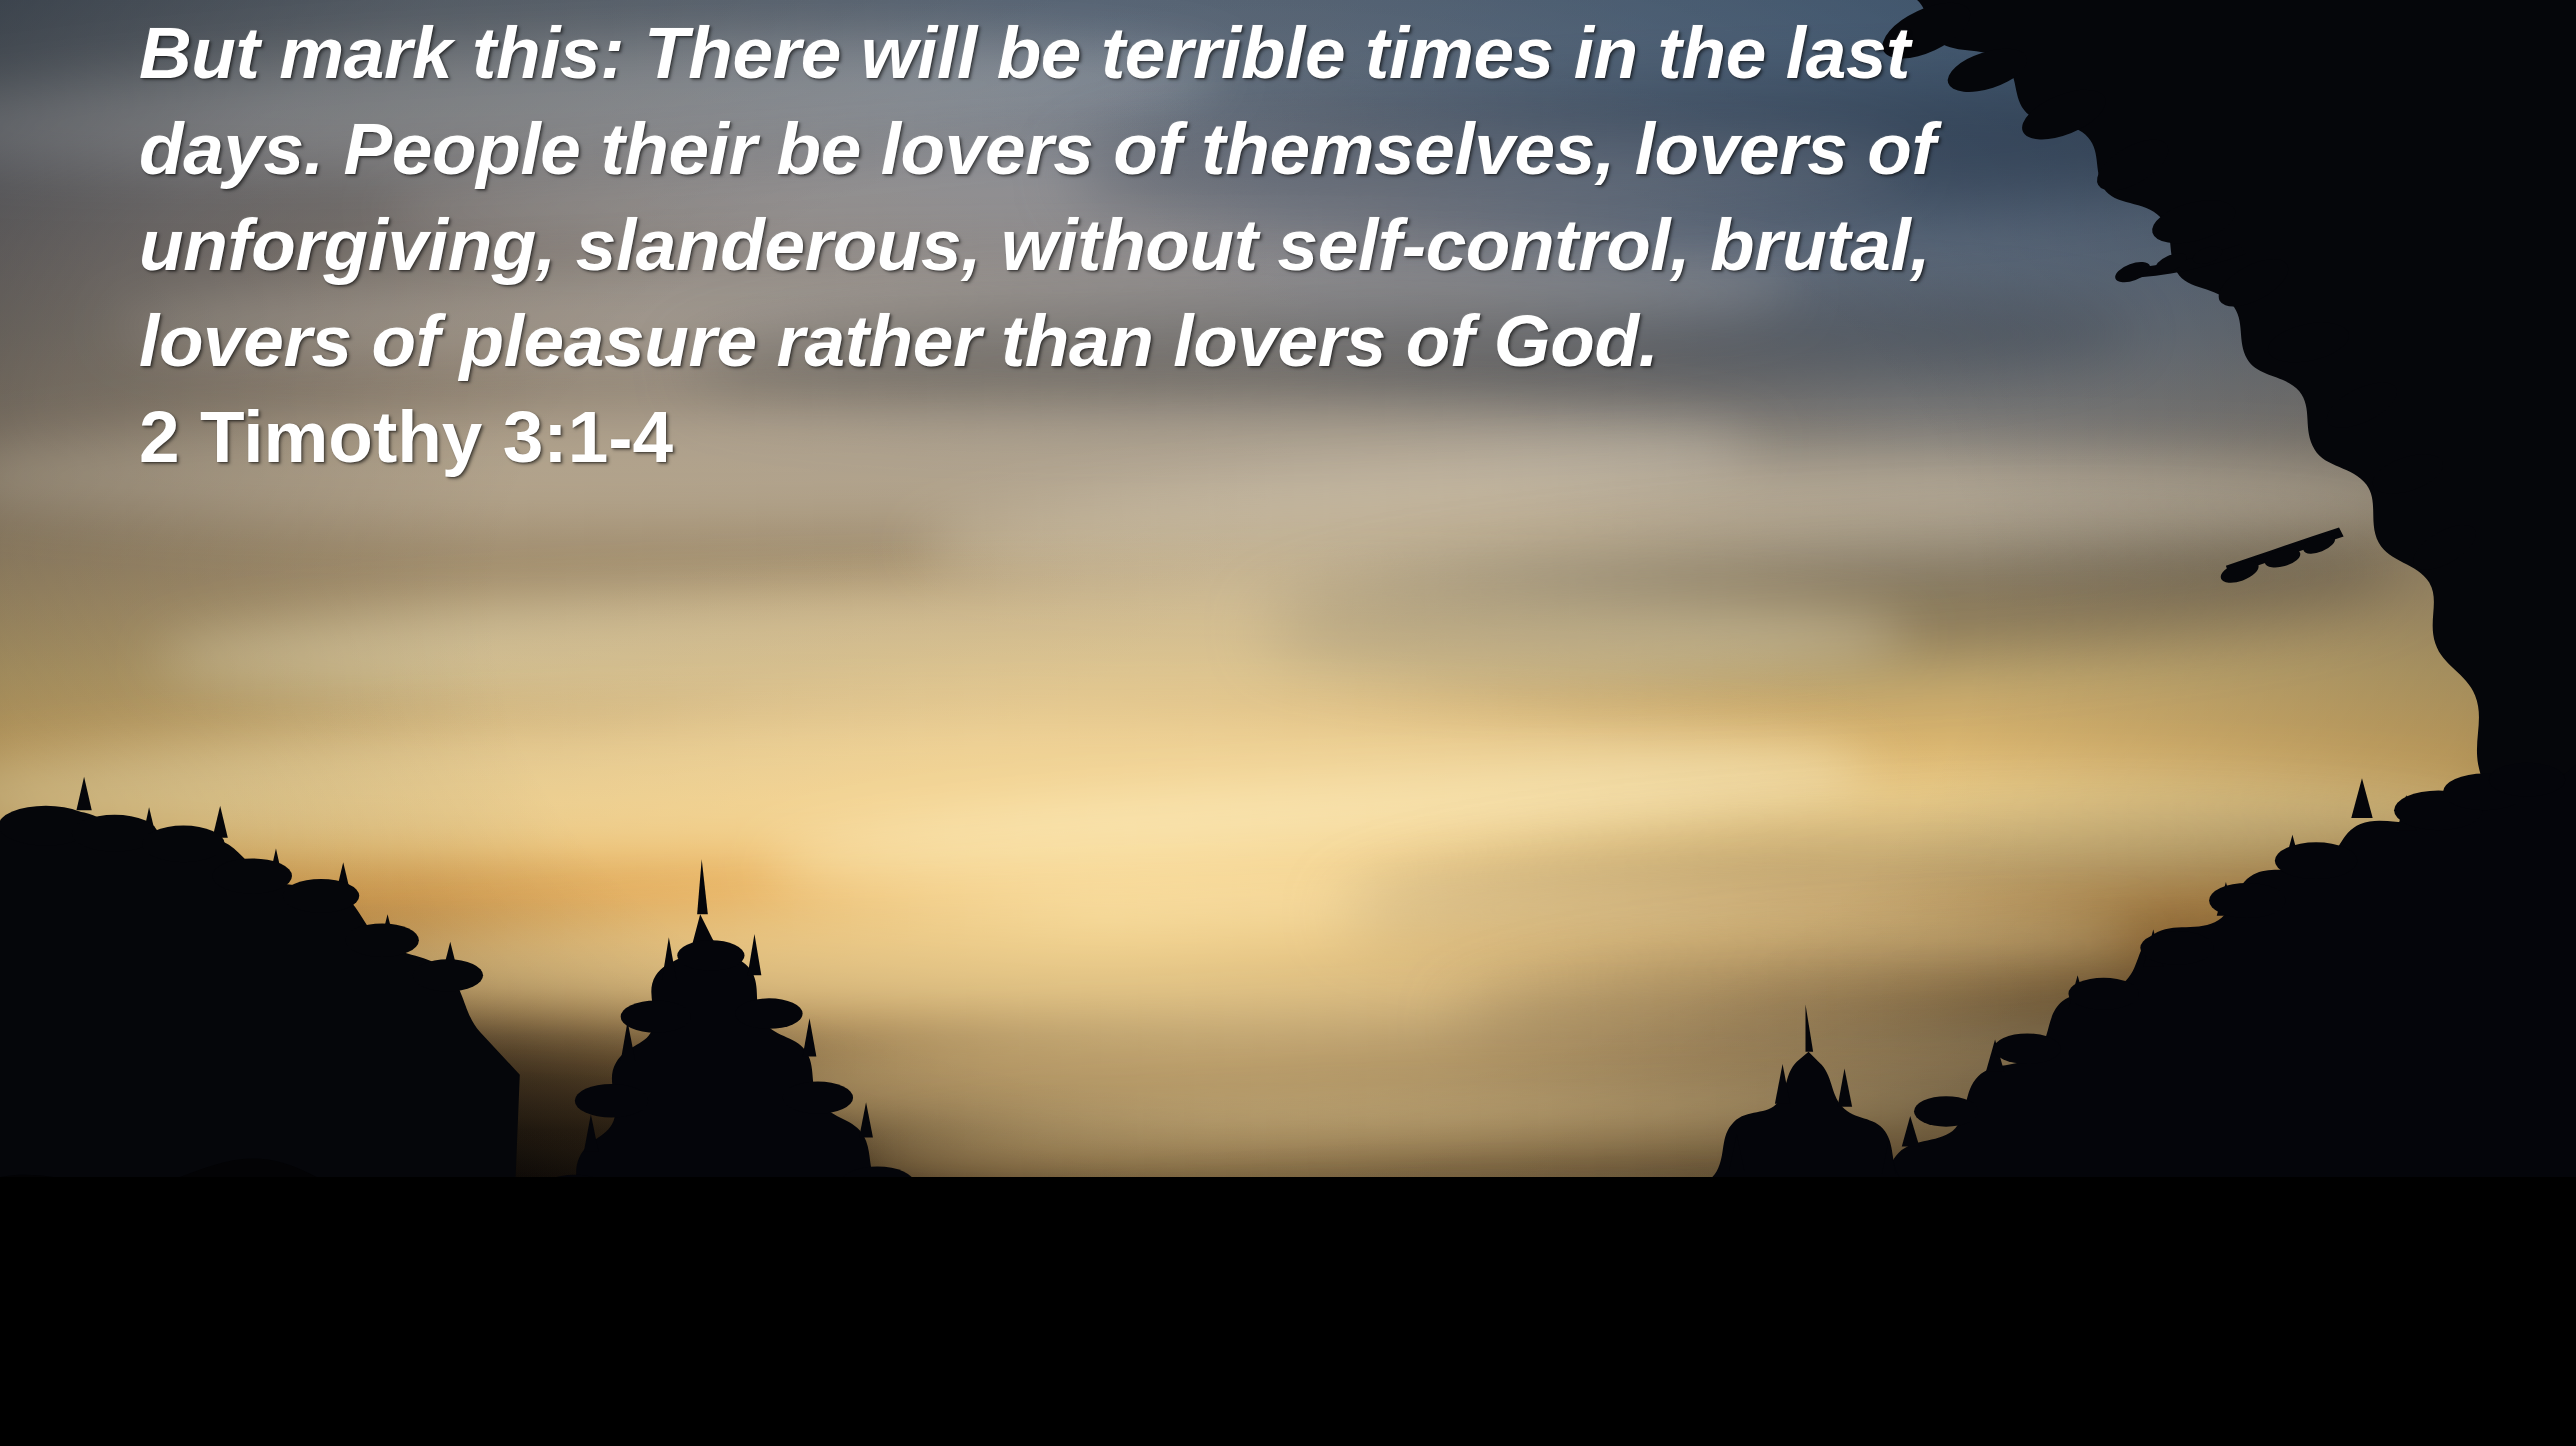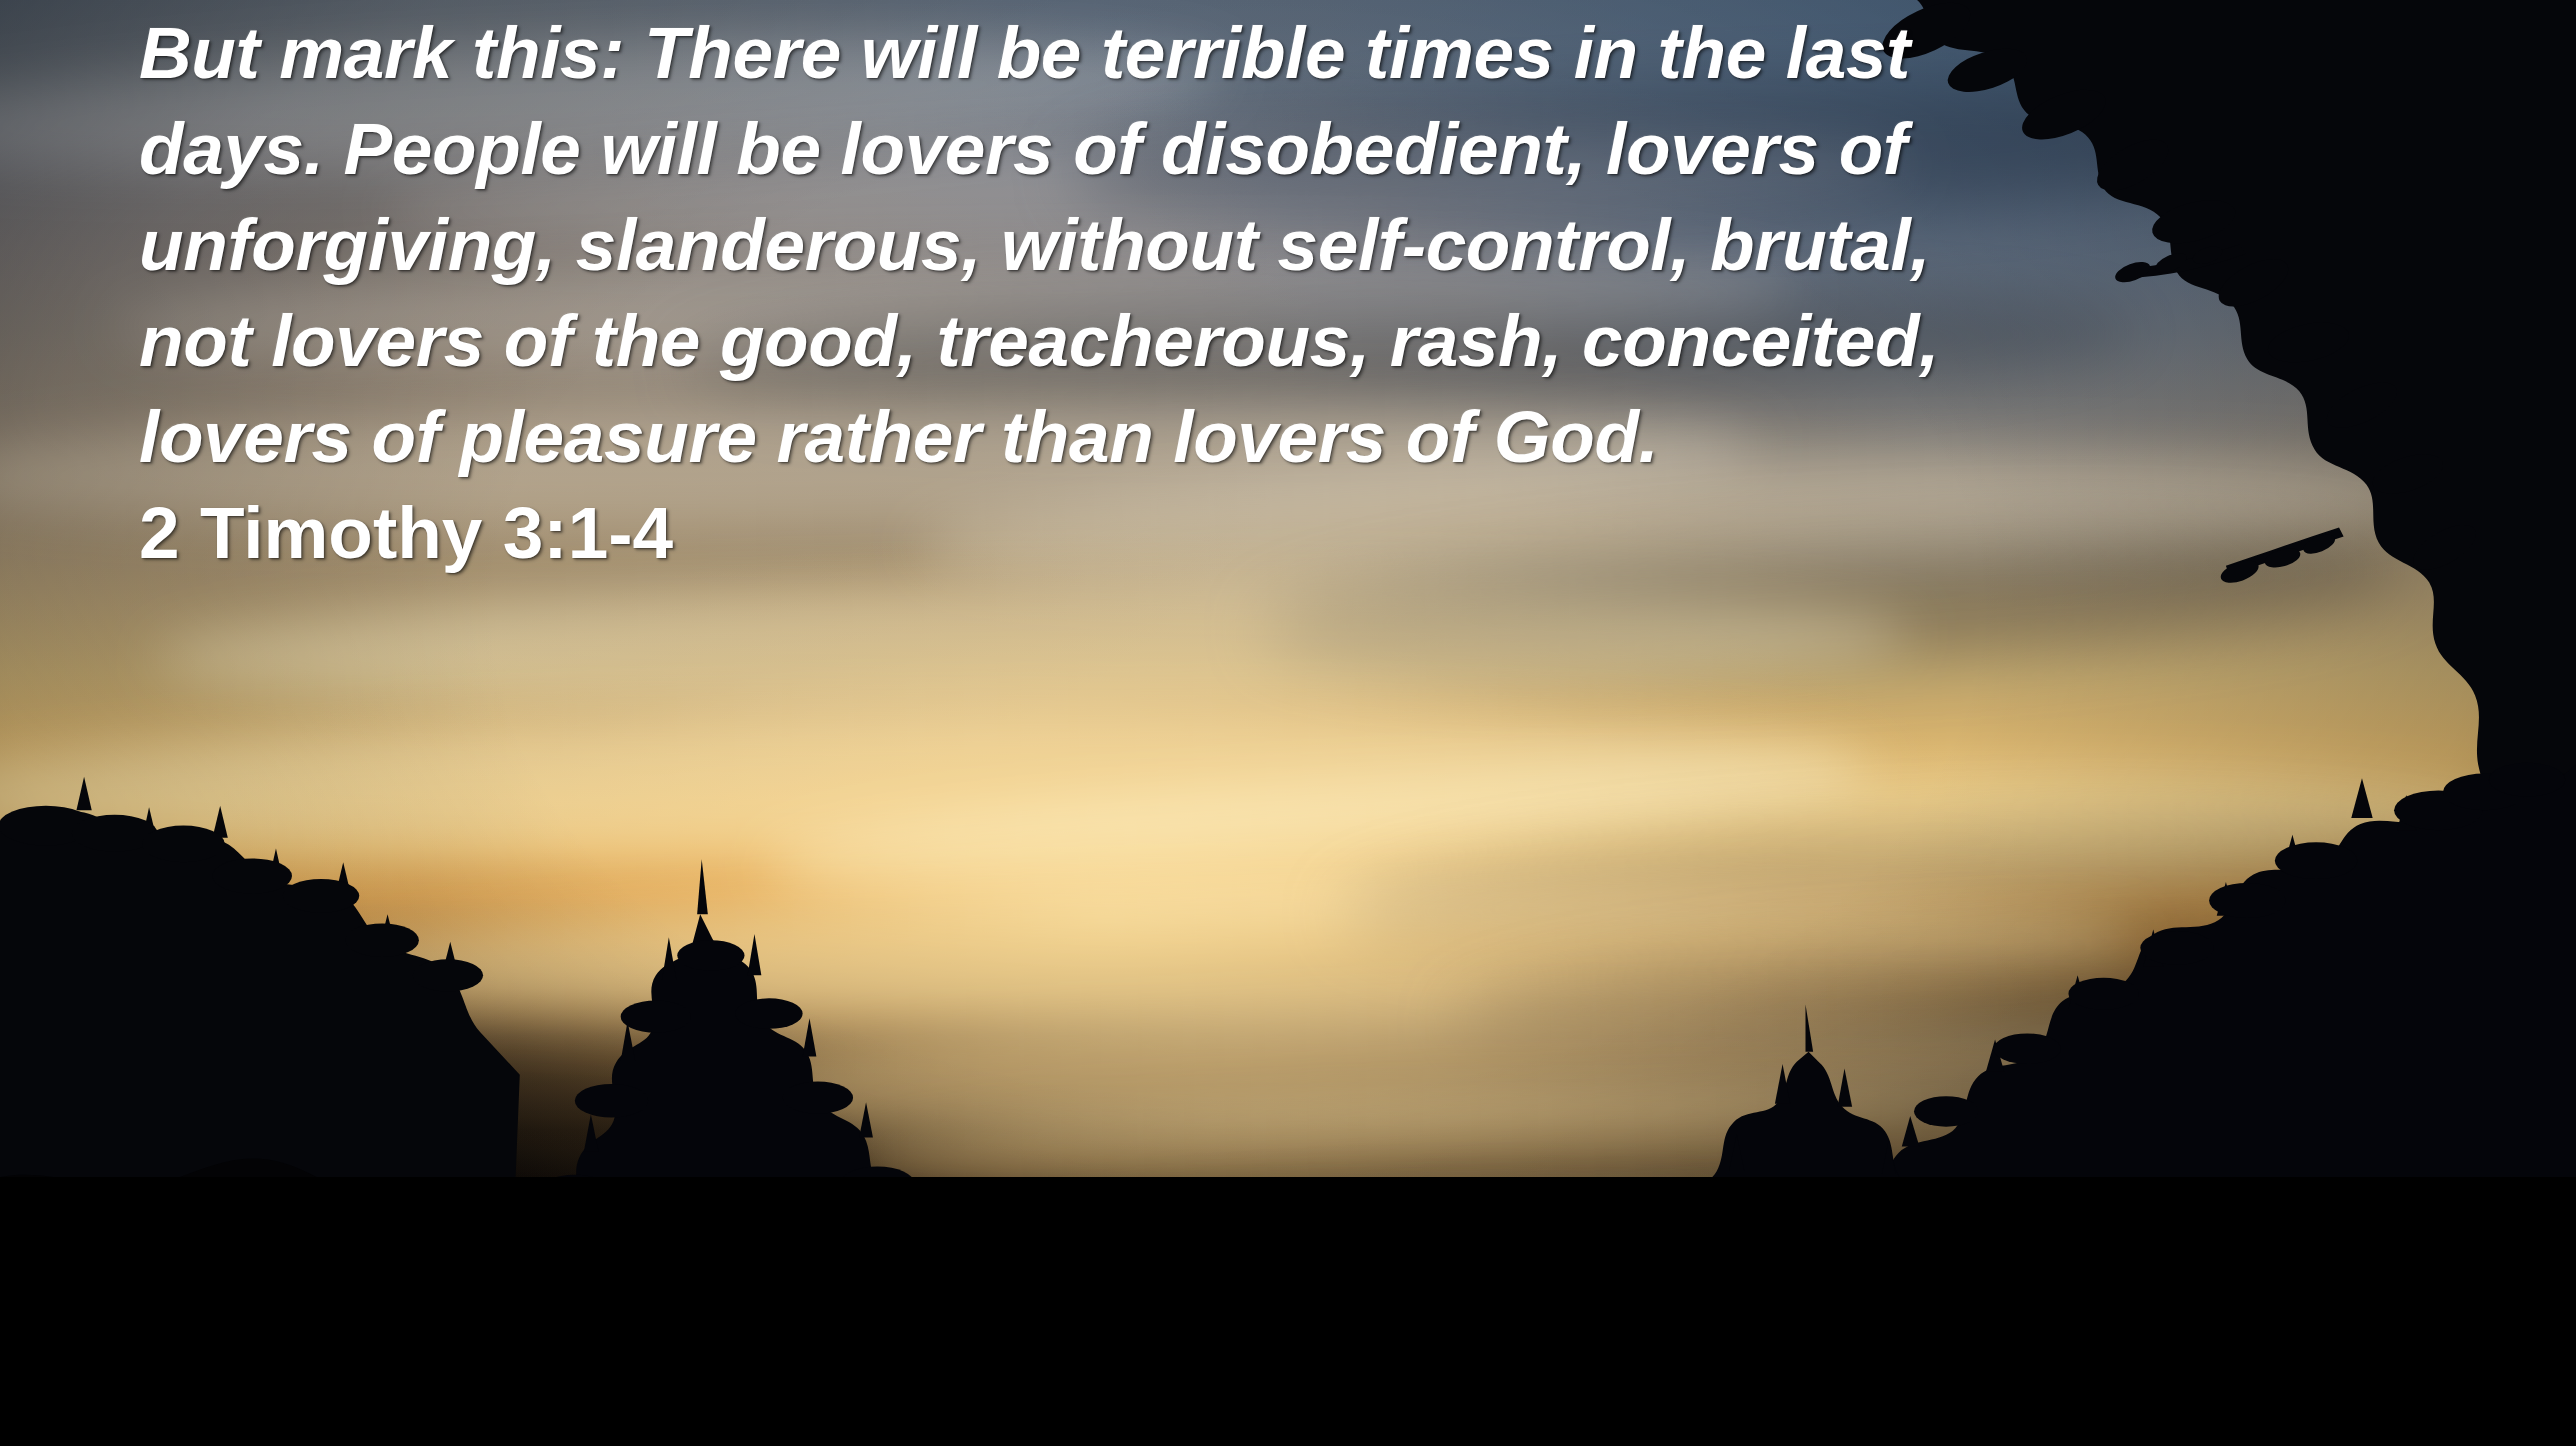--- a/index.html
+++ b/index.html
@@ -391,21 +391,20 @@
                C2848 1842 2876 1862 2936 1862
                C2996 1862 3040 1848 3100 1850
                C3160 1852 3190 1868 3250 1868
                C3300 1868 3340 1860 3370 1856
                L3370 1893 Z"></path>
     </g>
   </svg>
 
   <div id="verse">
     <div class="verse-line">But mark this: There will be terrible times in the last</div>
-    <div class="verse-line">days. People will be lovers of disobedient, lovers of</div>
+    <div class="verse-line">days. People their be lovers of themselves, lovers of</div>
     <div class="verse-line">unforgiving, slanderous, without self-control, brutal,</div>
-    <div class="verse-line">not lovers of the good, treacherous, rash, conceited,</div>
     <div class="verse-line">lovers of pleasure rather than lovers of God.</div>
     <div class="verse-ref">2 Timothy 3:1-4</div>
   </div>
 
 </div>
 
 
 </body></html>

